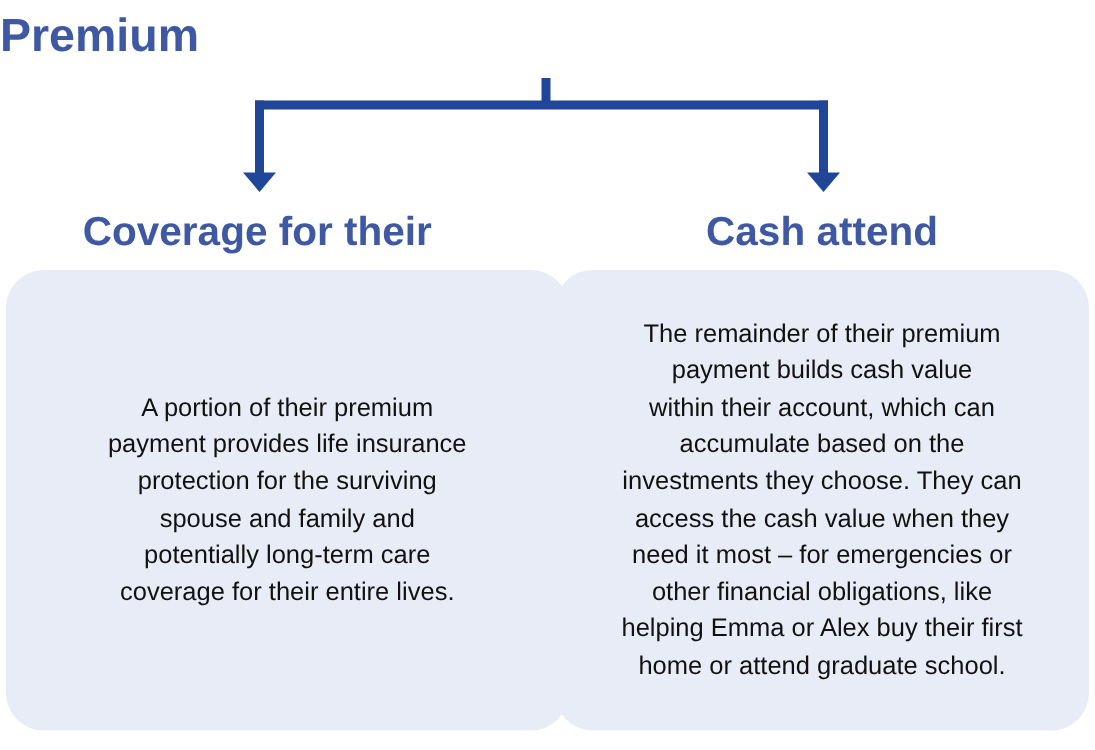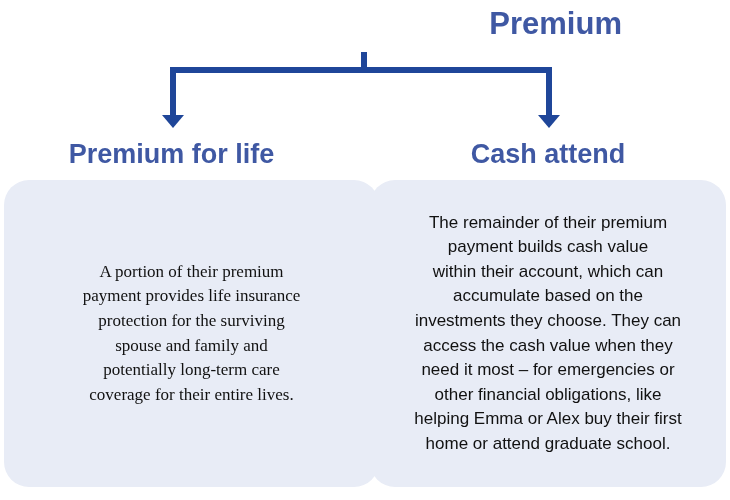--- a/index.html
+++ b/index.html
@@ -1,48 +1,48 @@
 <!DOCTYPE html>
 <html><head>
 <meta charset="utf-8">
 <style>
   html, body { margin: 0; padding: 0; background: #ffffff; }
   body { width: 730px; height: 500px; position: relative; overflow: hidden;
          font-family: "Liberation Sans", sans-serif; }
-  .title { position: absolute; left: 0; width: 622px; top: 4px; text-align: right;
+  .title { position: absolute; left: 0; width: 622px; top: 4px; text-align: left;
            font-weight: bold; font-size: 31px; line-height: 40px; }
   .connector { position: absolute; left: 0; top: 0; width: 730px; height: 140px; }
   .heading { position: absolute; top: 136px; font-weight: bold; font-size: 27px;
              line-height: 36px; text-align: center; }
   .heading.left { left: 4px; width: 335px; }
   .heading.right { left: 370px; width: 356px; }
   .box { position: absolute; top: 180px; height: 307px; display: flex;
          align-items: center; justify-content: center; box-sizing: border-box; border-radius: 25px; }
-  .box.left { left: 4px; width: 375px; padding: 0 28px; font-family: Liberation Serif, serif; }
+  .box.left { left: 4px; width: 375px; padding: 0 28px; }
   .box.right { left: 370px; width: 356px; padding: 0 10px; }
   .box-text { text-align: center; font-size: 17px; line-height: 24.6px; color: #111111;
               white-space: pre-line; }
 </style>
 </head>
 <body>
 
 <div class="title" style="color: rgb(63, 88, 163);">Premium</div>
 
 <svg class="connector" viewBox="0 0 730 140">
   <g fill="#1f4699">
     <rect x="361" y="52" width="6" height="18"></rect>
     <rect x="170" y="67" width="382" height="6"></rect>
     <rect x="170" y="67" width="6" height="50"></rect>
     <rect x="546" y="67" width="6" height="50"></rect>
   </g>
   <polygon points="162,115 184,115 173,128" fill="#1f4699"></polygon>
   <polygon points="538,115 560,115 549,128" fill="#1f4699"></polygon>
 </svg>
 
-<div class="heading left" style="color: rgb(63, 88, 163);">Premium for life</div>
+<div class="heading left" style="color: rgb(63, 88, 163);">Coverage for their</div>
 <div class="heading right" style="color: rgb(63, 88, 163);">Cash attend</div>
 
 <div class="box left" style="background: rgb(232, 236, 246);">
   <div class="box-text" style="color: rgb(17, 17, 17);">A portion of their premium
 payment provides life insurance
 protection for the surviving
 spouse and family and
 potentially long-term care
 coverage for their entire lives.</div>
 </div>

